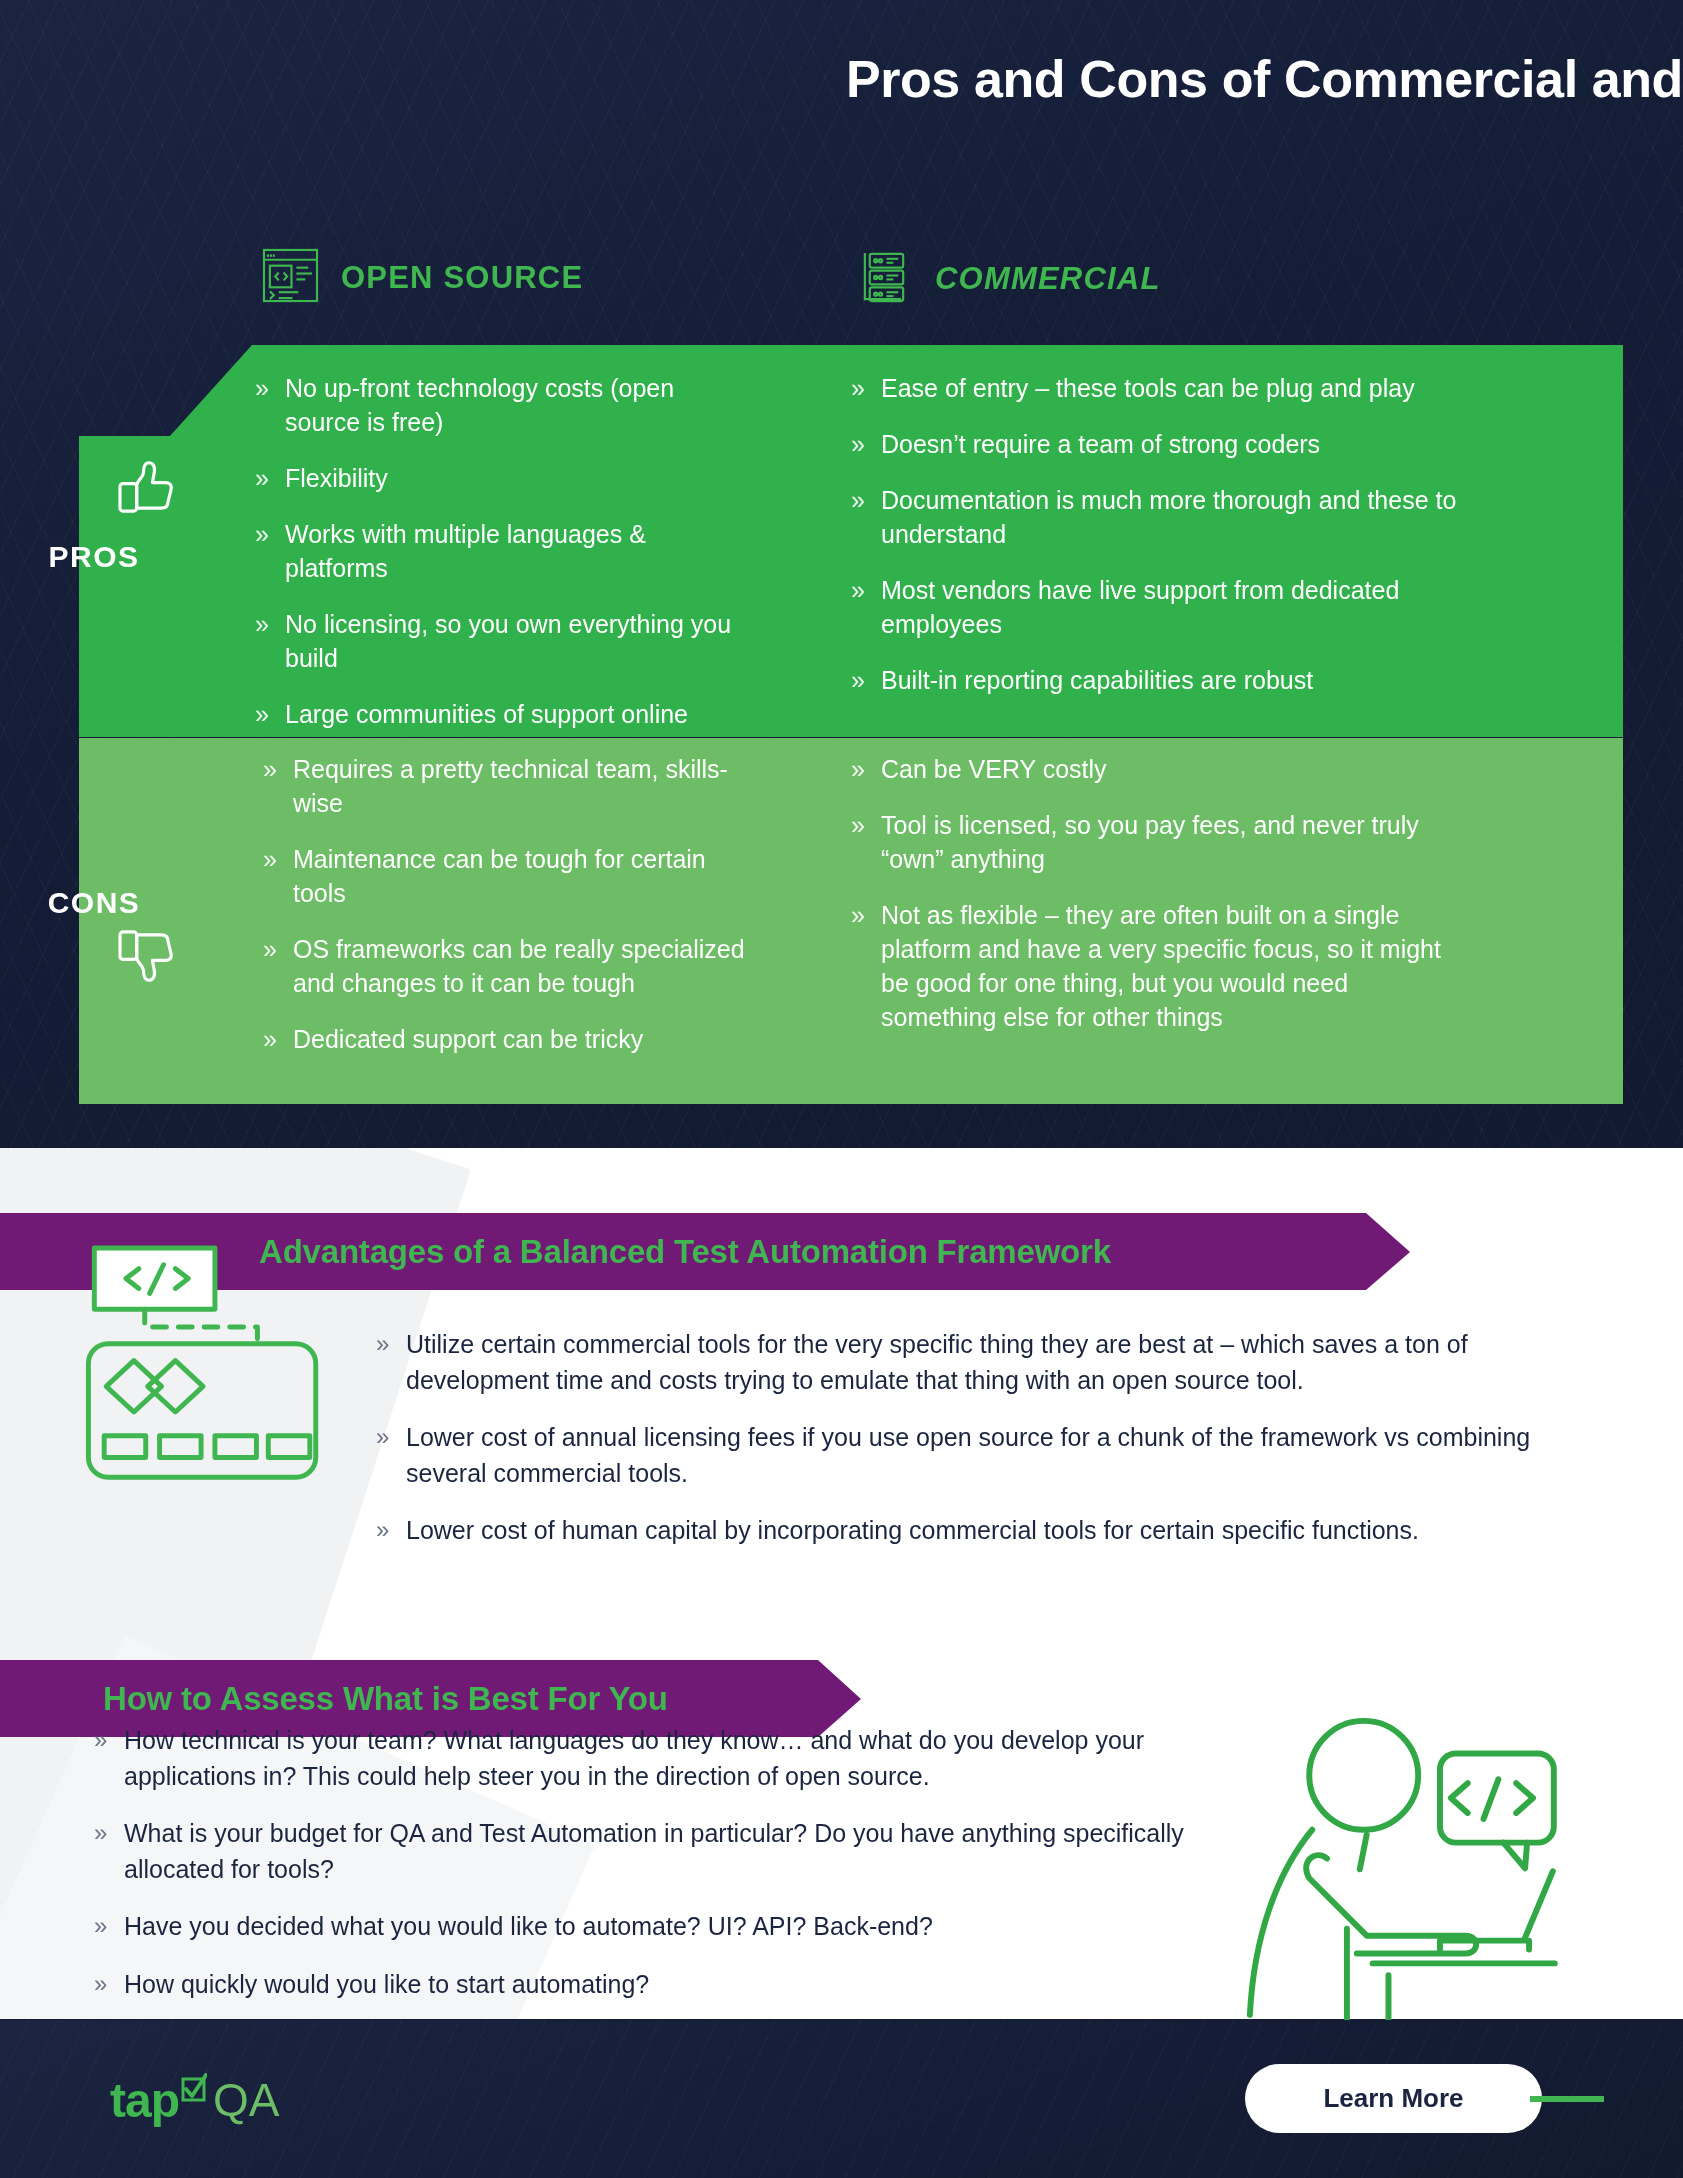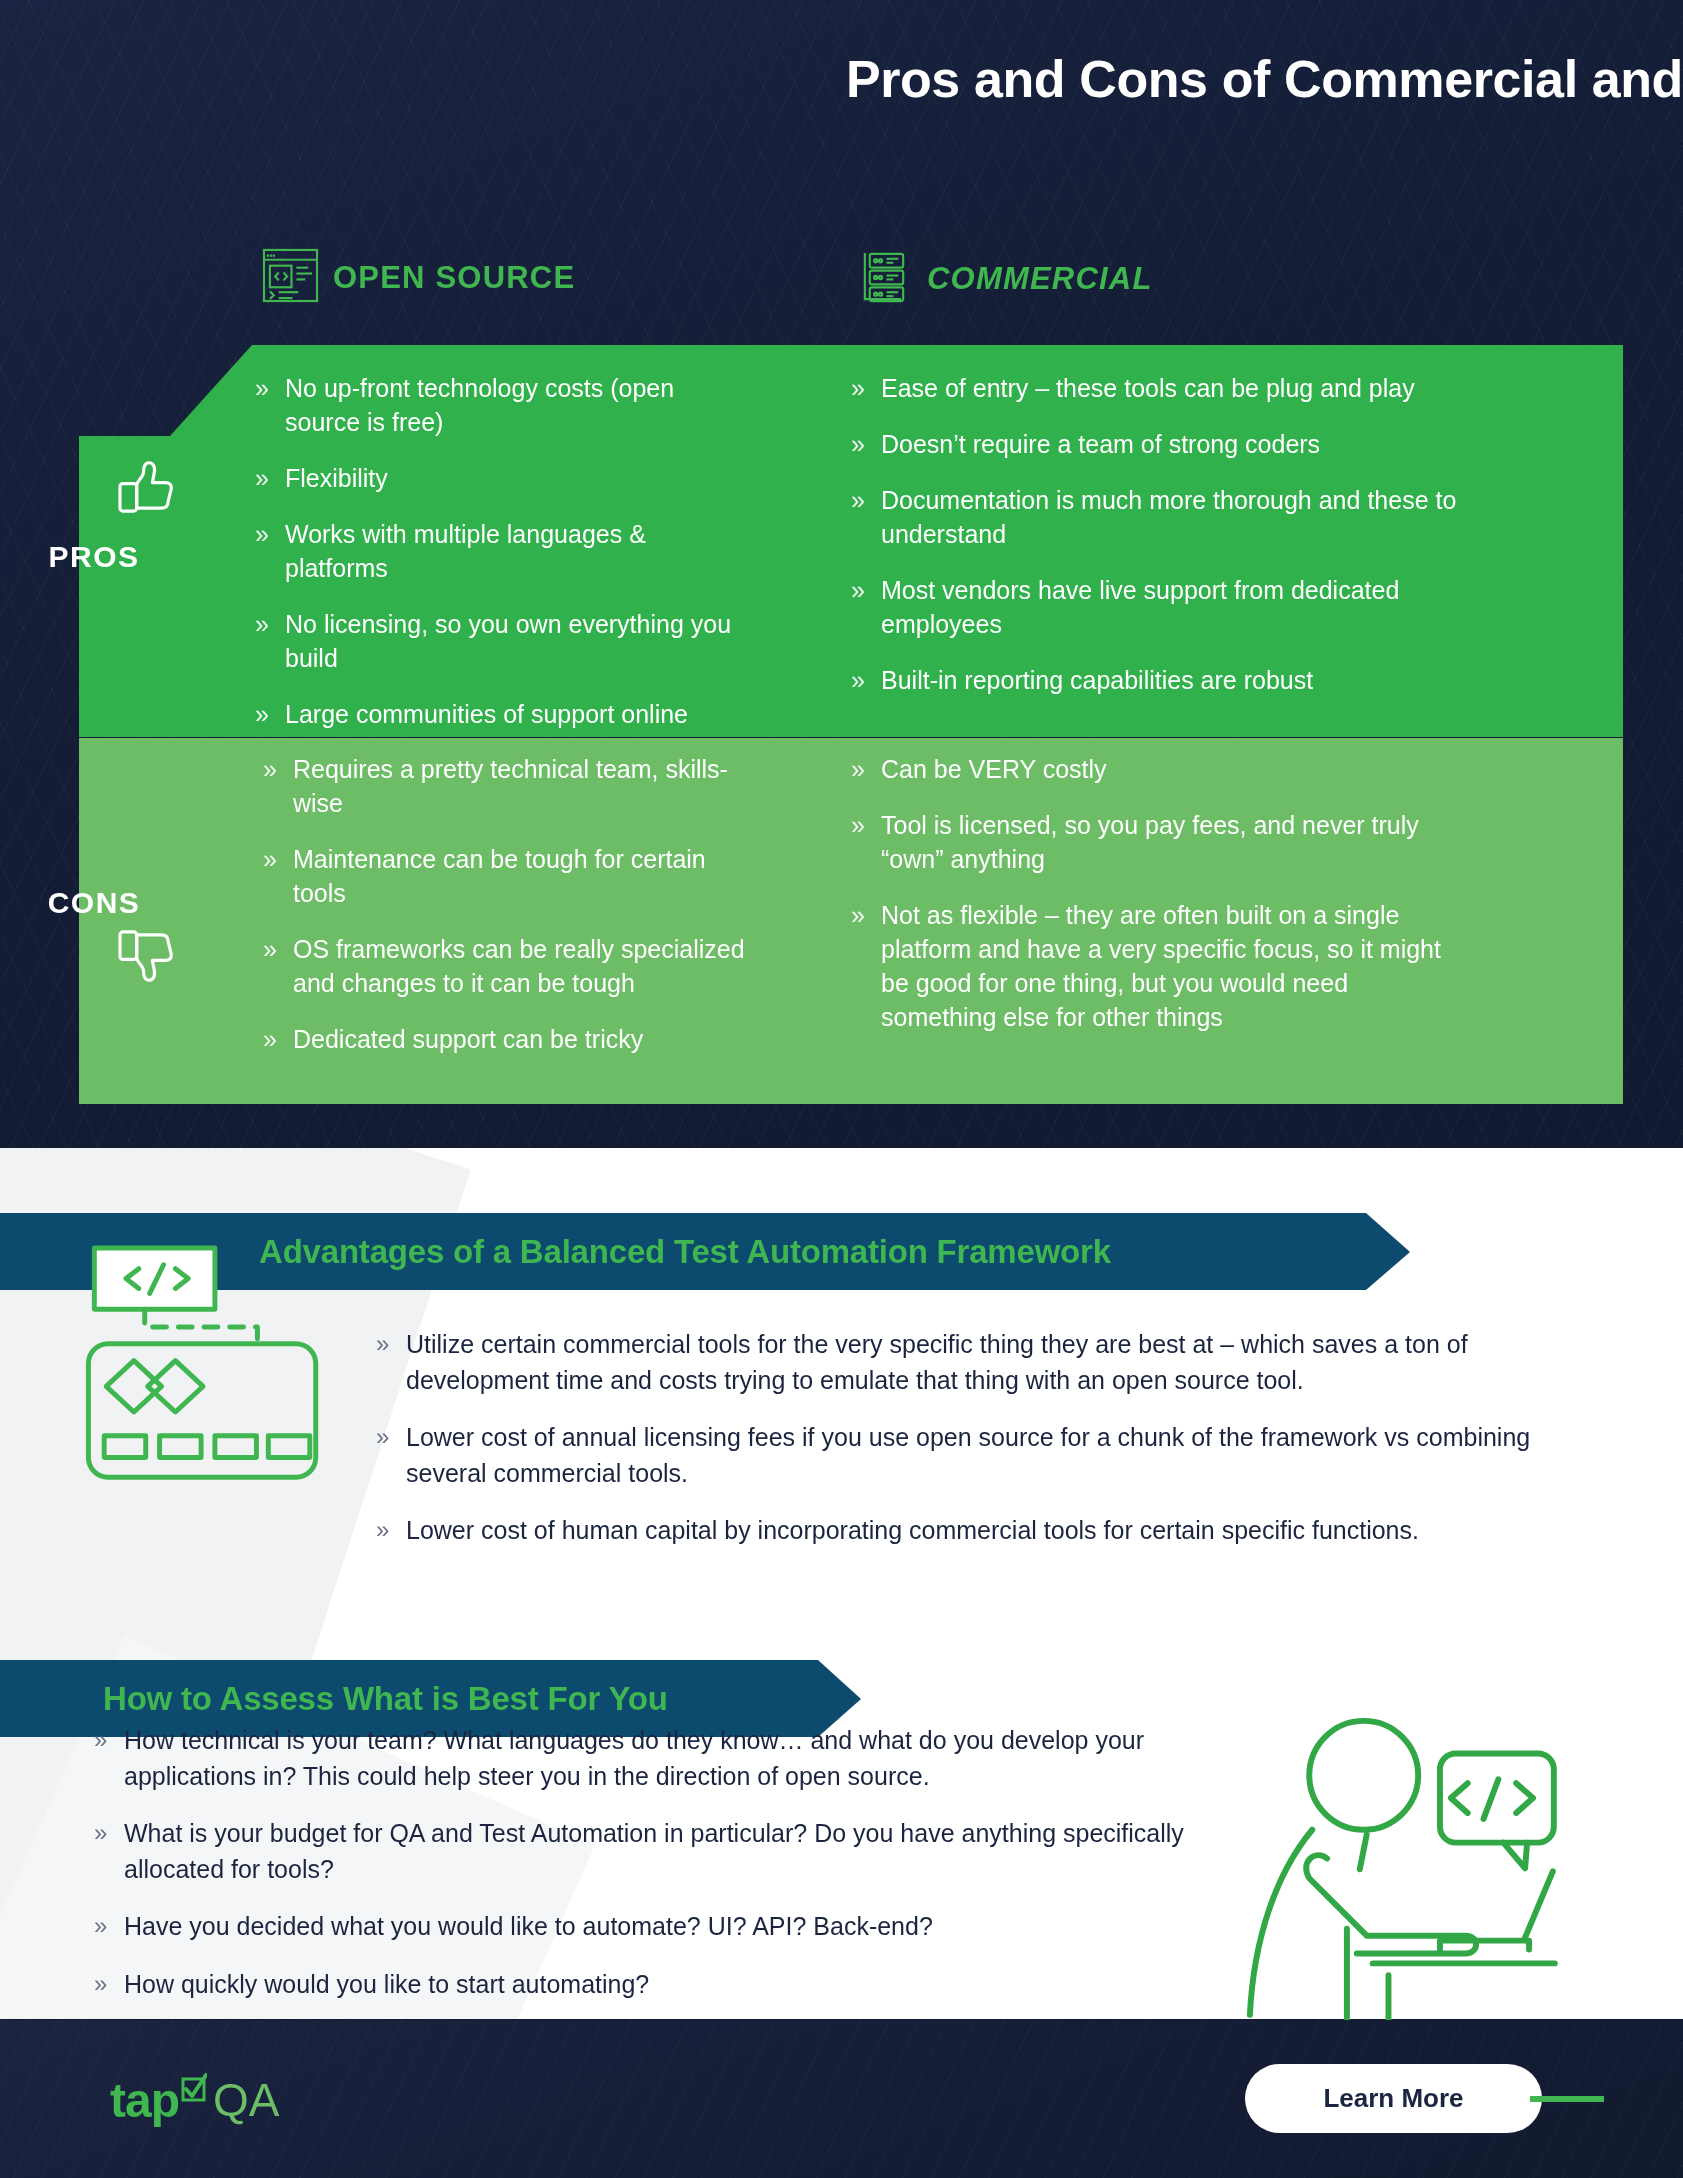--- a/index.html
+++ b/index.html
@@ -22,21 +22,21 @@
 
   .title{
     position:absolute; left:0; top:26px; width:1683px;
     text-align:right; color:#ffffff;
     font-size:52px; font-weight:bold; line-height:1.13;
     letter-spacing:-0.4px;
     margin-top:24px;
   }
 
   
-  .col-head{ position:absolute; display:flex; align-items:center; gap:14px; }
+  .col-head{ position:absolute; display:flex; align-items:center; gap:22px; }
   .col-head .label{
     color:#3fb64f; font-size:31px; font-weight:bold; letter-spacing:1.2px;
   }
   #head-os{ left:262px; top:248px; }
   #head-comm{ left:856px; top:248px;font-style:italic; }
 
   
   .pros-block, .cons-block{
     position:absolute; left:79px; width:1544px;
   }
@@ -86,21 +86,21 @@
     transform:rotate(18deg);
   }
   .lower:after{
     content:""; position:absolute; left:-79px; top:554px;
     width:515px; height:891px; background:#f5f6f7;
     transform:rotate(24deg);
   }
 
   
   .ribbon{
-    position:absolute; background:#0c4a6e; display:flex; align-items:center;
+    position:absolute; background:#701a75; display:flex; align-items:center;
   }
   #ribbon-adv{
     left:0; top:1213px; width:1410px; height:77px;
     clip-path: polygon(0 0, 1366px 0, 1410px 39px, 1366px 77px, 0 77px);
   }
   #ribbon-assess{
     left:0; top:1660px; width:861px; height:77px;
     clip-path: polygon(0 0, 818px 0, 861px 39px, 818px 77px, 0 77px);
   }
   .ribbon .ribbon-text{

